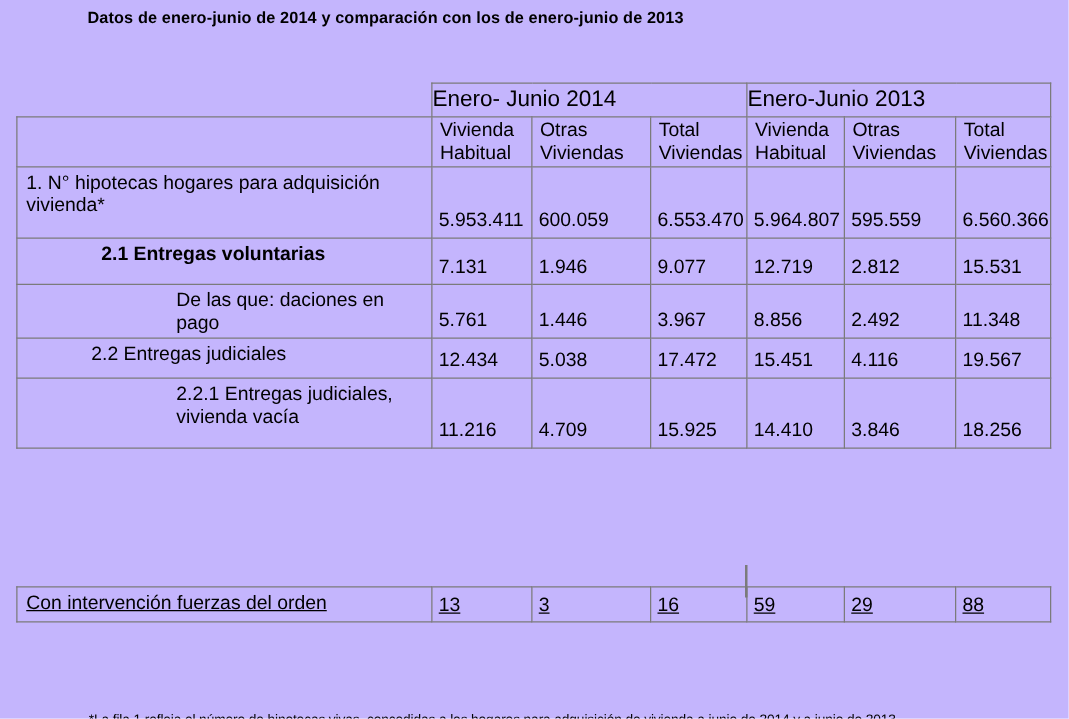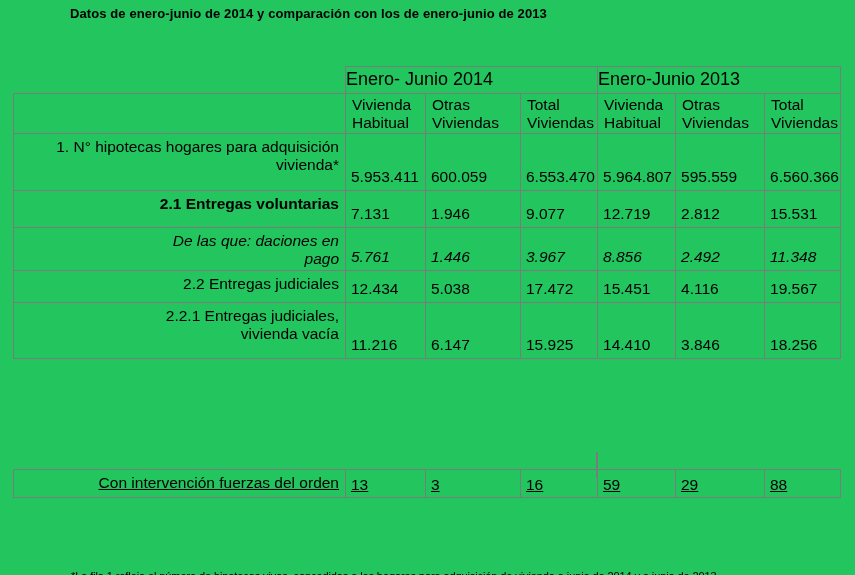--- a/index.html
+++ b/index.html
@@ -1,17 +1,17 @@
 <!DOCTYPE html>
 <html><head>
 <meta charset="utf-8">
 <style>
   html,body{margin:0;padding:0;background:#fff;}
   .page{
-    position:relative;width:855px;height:575px;background:#22c55e;
+    position:relative;width:855px;height:575px;background:#c4b5fd;
     font-family:"Liberation Sans","DejaVu Sans",sans-serif;color:#000;
     overflow:hidden;
   }
   .doc-title{
     position:absolute;left:70px;top:6px;
     font-size:13px;font-weight:bold;letter-spacing:.1px;
   }
   table.grid{
     position:absolute;left:13px;border-collapse:collapse;table-layout:fixed;
     width:827px;
@@ -25,23 +25,23 @@
   }
   
   tr.gh{height:27px;}
   tr.gh td{text-align:left;vertical-align:middle;font-size:18px;padding:0;}
   tr.gh td.blank{border:none;}
   
   tr.ch{height:35px;}
   tr.ch td{vertical-align:top;padding:2px 2px 0 6px;}
   
   tr.r1{height:57px;} tr.r2{height:45px;} tr.r3{height:37px;}
-  tr.r4{height:43px;font-style:italic;} tr.r5{height:32px;} tr.r6{height:56px;} tr.r7{height:55px;}
+  tr.r4{height:43px;} tr.r5{height:32px;} tr.r6{height:56px;} tr.r7{height:55px;}
   tr.rb{height:28px;}
-  td.lbl{vertical-align:top;padding:4px 6px 0 7px;text-align:right;}
+  td.lbl{vertical-align:top;padding:4px 6px 0 7px;}
   td.in1{padding-left:67px;font-weight:bold;}
   td.in2{padding-left:59px;}
   td.in3{padding-left:127px;}
   td.num{vertical-align:bottom;text-align:left;padding:0 2px 3px 5px;margin-left:20px;}
   tr.rb td.lbl{vertical-align:middle;padding-top:0;}
   tr.rb td.num{vertical-align:middle;padding-bottom:0;padding-top:4px;}
   .maxw180{display:inline-block;max-width:180px;}
   .gap-line{
     position:absolute;left:596px;top:452px;width:2px;height:26px;background:#7b7b7b;
   }
@@ -114,21 +114,21 @@
       <td class="num">12.434</td>
       <td class="num">5.038</td>
       <td class="num">17.472</td>
       <td class="num">15.451</td>
       <td class="num">4.116</td>
       <td class="num">19.567</td>
     </tr>
     <tr class="r6">
       <td class="lbl in3">2.2.1 Entregas judiciales, vivienda vacía</td>
       <td class="num">11.216</td>
-      <td class="num">6.147</td>
+      <td class="num">4.709</td>
       <td class="num">15.925</td>
       <td class="num">14.410</td>
       <td class="num">3.846</td>
       <td class="num">18.256</td>
     </tr>
   </tbody>
     </table>
 
   <div class="gap-line"></div>
 

